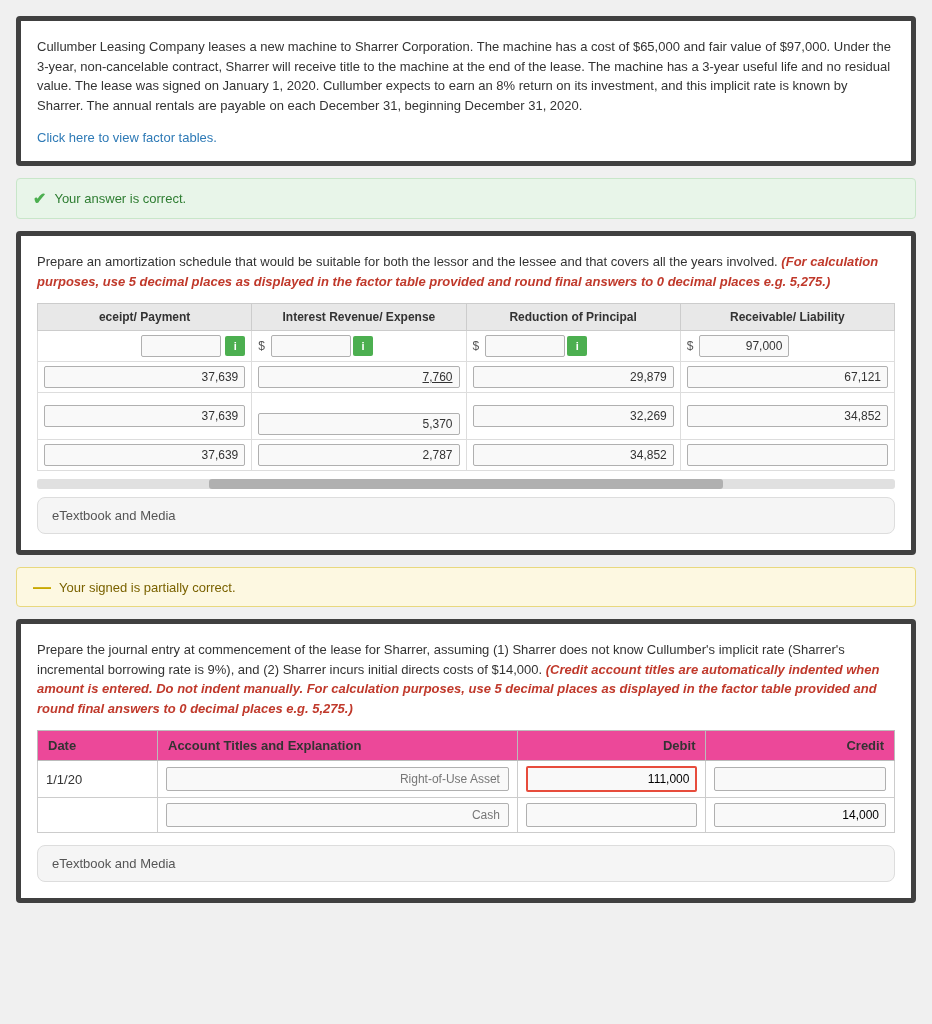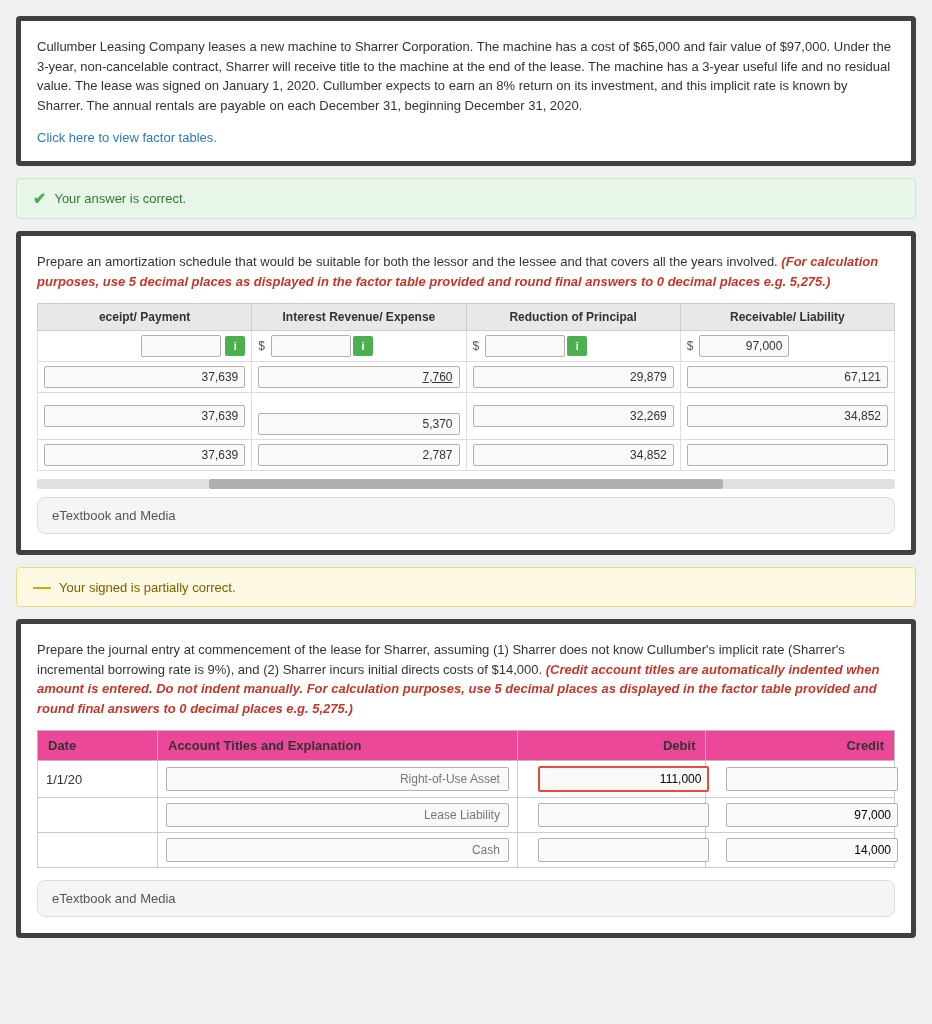--- a/index.html
+++ b/index.html
@@ -196,21 +196,20 @@
       text-align: right;
     }
     .debit-input {
       width: 100%;
       border: 1px solid #b0b0b0;
       border-radius: 2px;
       padding: 4px 6px;
       font-size: 12px;
       text-align: right;
       background: #f9f9f9;
-      margin-left: 12px;
     }
     .debit-input-red {
       border: 2px solid #e74c3c;
     }
     .th-left { text-align: left; }
     .th-center { text-align: center; }
   </style>
 </head>
 <body>
 
@@ -359,32 +358,20 @@
           <input class="account-input" type="text" value="Right-of-Use Asset" style="">
         </td>
         <td class="debit-col">
           <input class="debit-input debit-input-red" type="text" value="111,000" style="">
         </td>
         <td class="credit-col">
           <input class="debit-input" type="text" value="" style="">
         </td>
       </tr>
 
-      <tr>
-        <td class="date-col"></td>
-        <td class="account-col">
-          <input class="account-input" type="text" value="Lease Liability" style="">
-        </td>
-        <td class="debit-col">
-          <input class="debit-input" type="text" value="" style="">
-        </td>
-        <td class="credit-col">
-          <input class="debit-input" type="text" value="97,000" style="">
-        </td>
-      </tr>
 
       <tr>
         <td class="date-col"></td>
         <td class="account-col">
           <input class="account-input" type="text" value="Cash" style="">
         </td>
         <td class="debit-col">
           <input class="debit-input" type="text" value="" style="">
         </td>
         <td class="credit-col">

